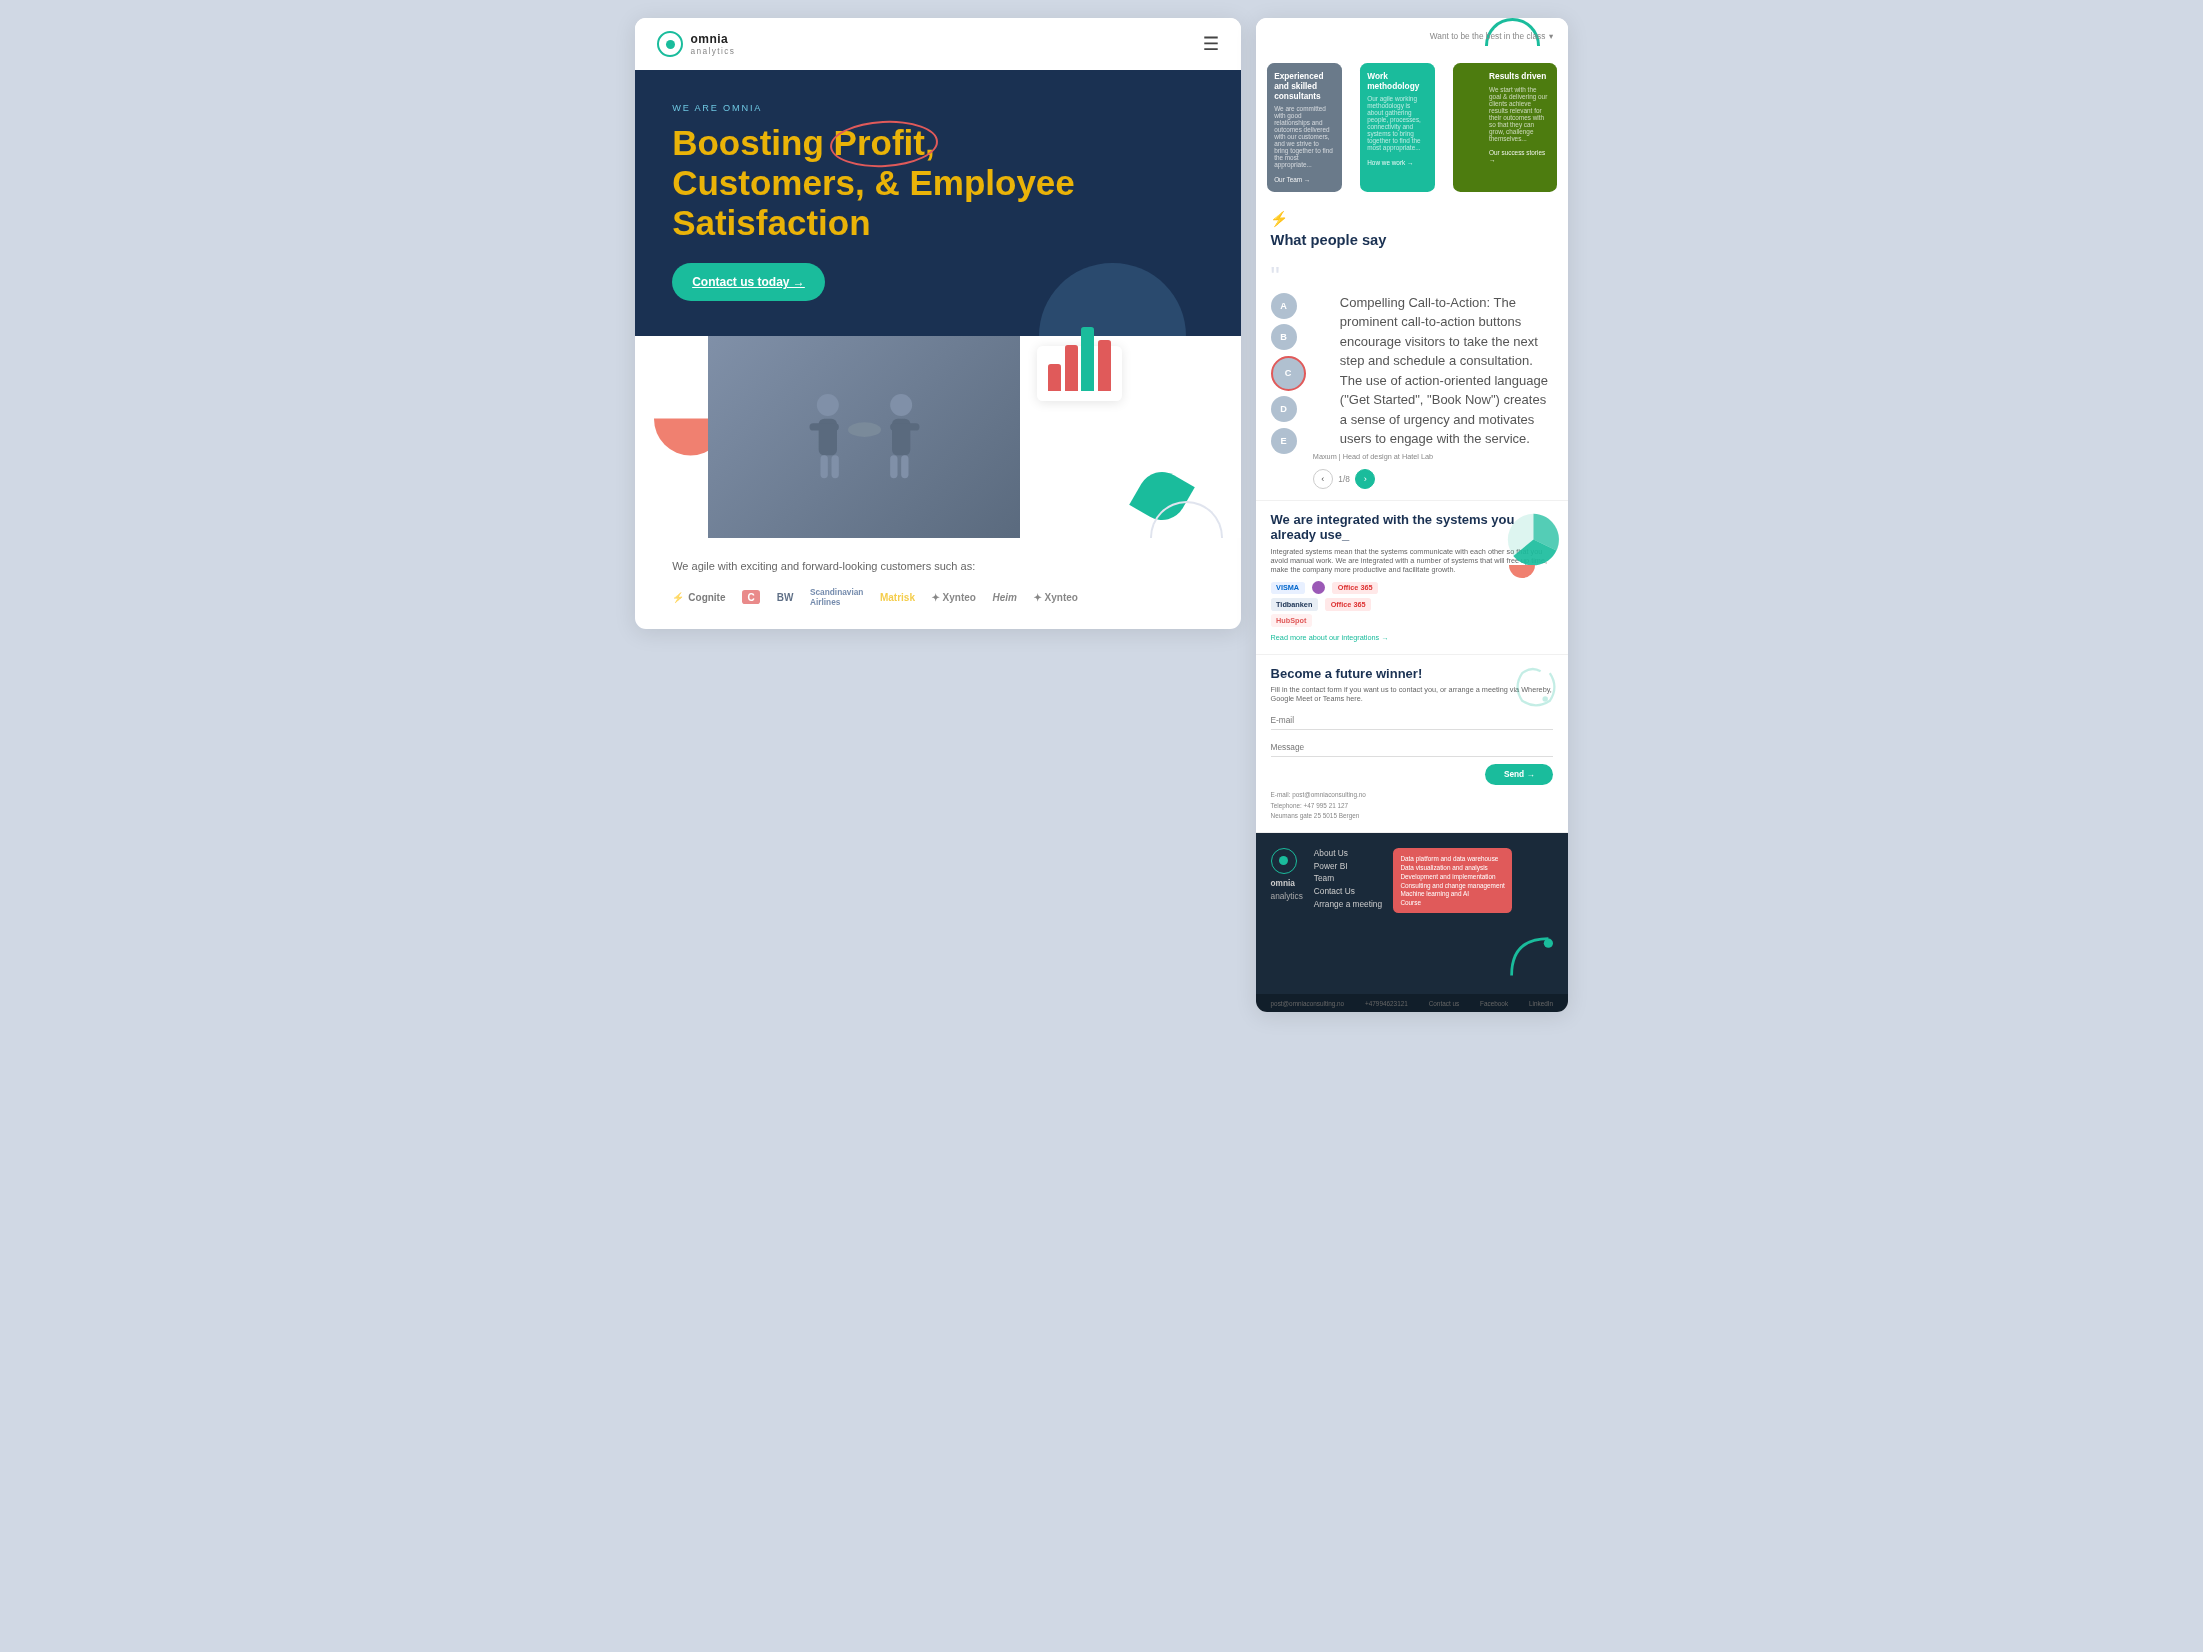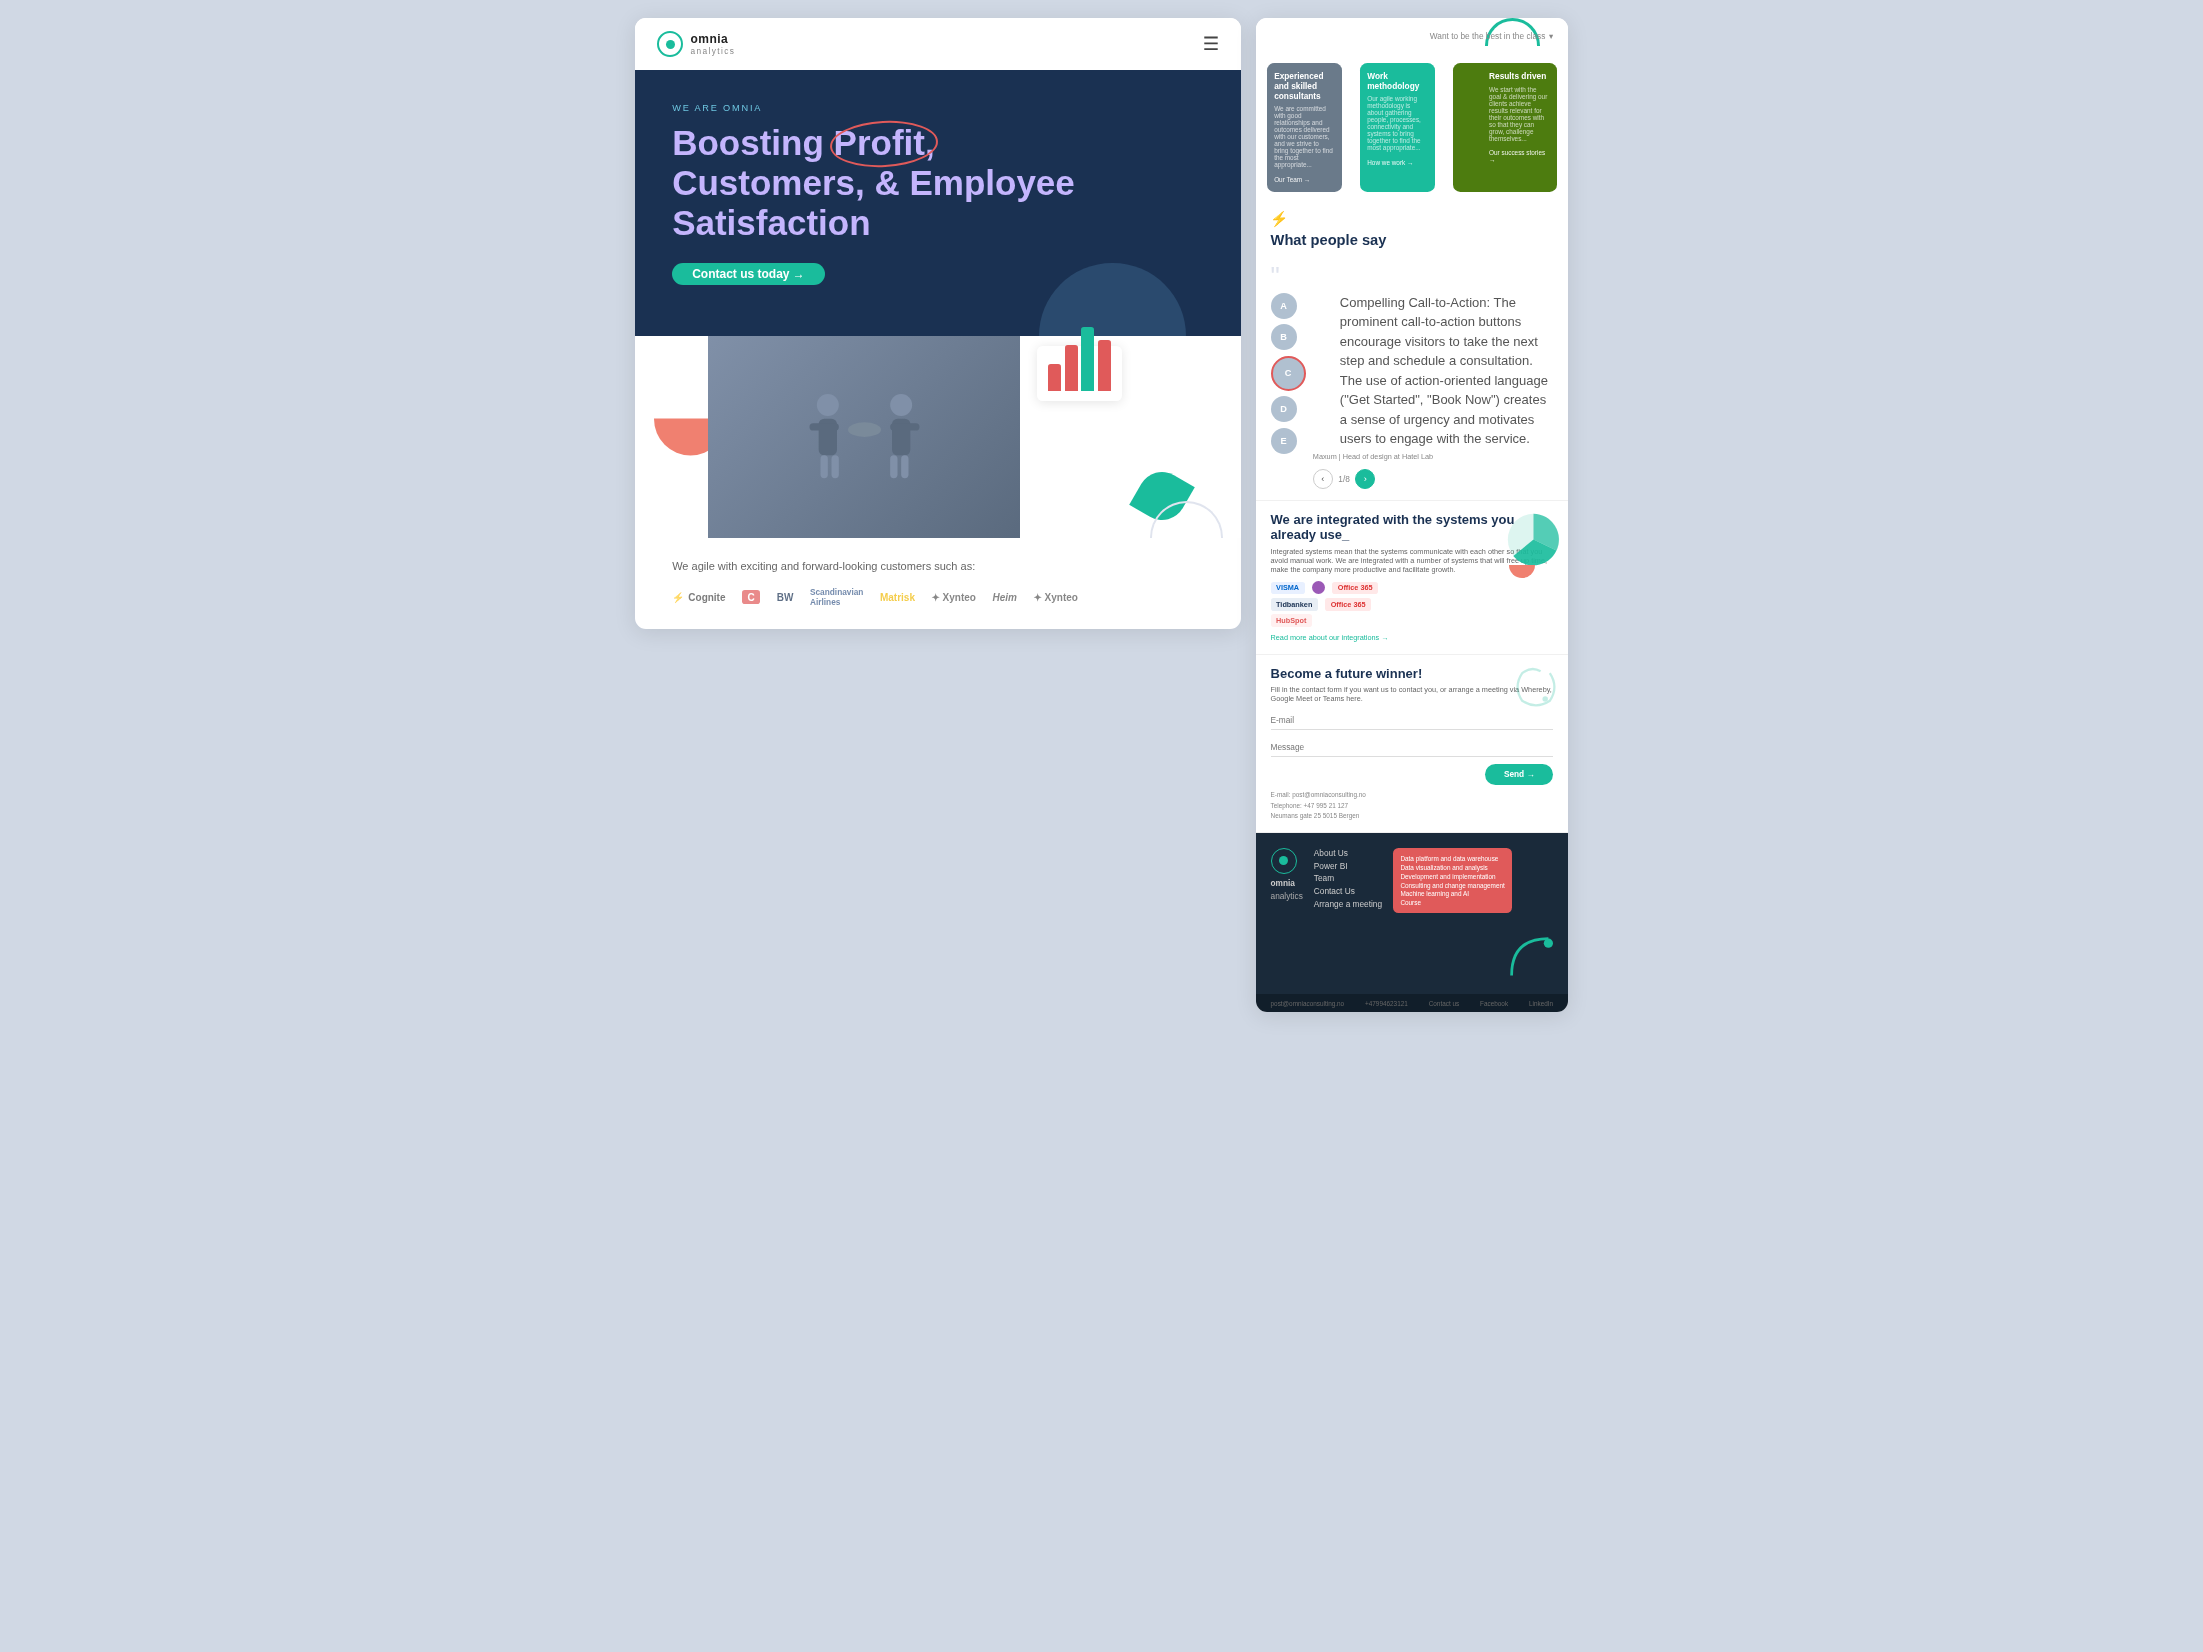--- a/index.html
+++ b/index.html
@@ -32,38 +32,39 @@
 
     
     .hero {
       background: #1a3152;
       padding: 33px 37px 0 37px;
       position: relative;
       overflow: hidden;
       min-height: 266px;
     }
     .hero-label { font-size: 9.2px; letter-spacing: 1.8px; color: #6ec6e0; margin-bottom: 9.2px; text-transform: uppercase; }
-    .hero-title { font-size: 35px; font-weight: 800; color: #c4b5fd; line-height: 1.15; margin-bottom: 20px; }
+    .hero-title { font-size: 35px; font-weight: 800; color: #eab308; line-height: 1.15; margin-bottom: 20px; }
     .hero-title .highlight {
       position: relative; display: inline-block;
     }
     .hero-title .highlight::after {
       content: '';
       position: absolute;
       bottom: -3.7px; left: -3.7px; right: -3.7px; top: -1.8px;
       border: 2.8px solid #e05a5a;
       border-radius: 50%;
       transform: rotate(-3deg);
     }
     .hero-btn {
       background: #1abc9c; color: #fff;
       border: none; border-radius: 22px;
-      padding: 4px 20px; font-size: 12px; font-weight: 600;
+      padding: 12px 20px; font-size: 12px; font-weight: 600;
       cursor: pointer; display: inline-flex; align-items: center; gap: 7.3px;
       margin-bottom: 8px;
+      text-decoration: underline;
     }
     .hero-semicircle {
       position: absolute; right: 55px; bottom: 0;
       width: 147px; height: 73px;
       background: #2a4a6e;
       border-radius: 147px 147px 0 0;
     }
 
     
     .business-section {

